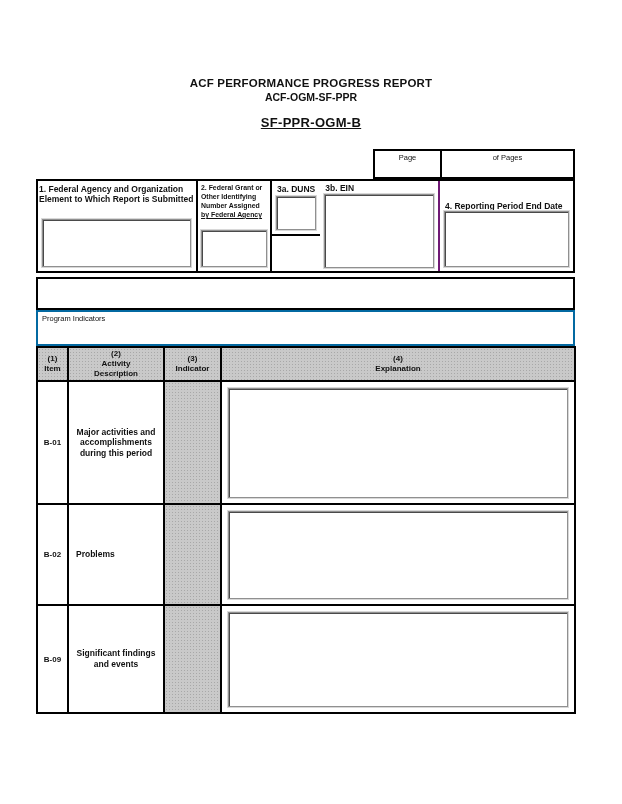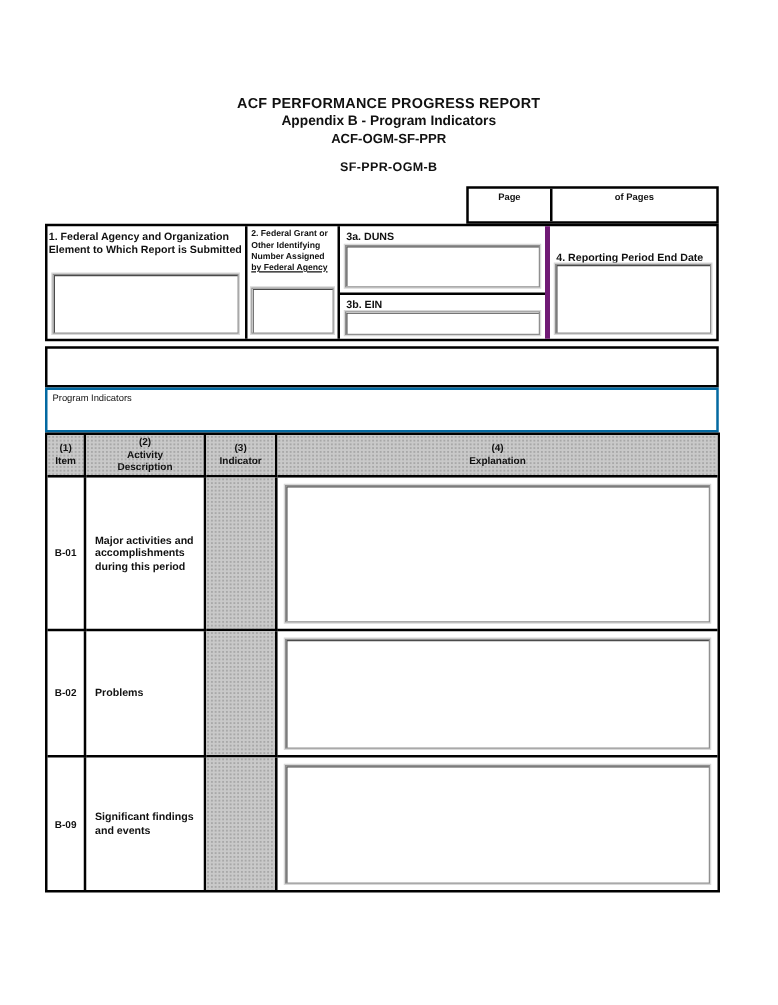--- a/index.html
+++ b/index.html
@@ -10,32 +10,32 @@
     font-family:"Liberation Sans", sans-serif;
     color:#111111;
     overflow:hidden;
     margin-top:46px;
   }
   
   .titles{position:absolute;left:0;top:31px;width:622px;text-align:center;}
   .t1{font-size:11.5px;font-weight:700;letter-spacing:.2px;}
   .t2{font-size:11px;font-weight:700;margin-top:2px;}
   .t3{font-size:10.5px;font-weight:700;margin-top:2px;}
-  .t4{font-size:10px;font-weight:700;margin-top:12px;letter-spacing:.3px;}
+  .t4{font-size:13px;font-weight:700;margin-top:12px;letter-spacing:.3px;text-decoration:underline;}
   
   .pagebox{position:absolute;left:373px;top:103px;width:202px;height:30px;border:2px solid #000;display:flex;box-sizing:border-box;}
-  .pcell{box-sizing:border-box;padding-top:2px;text-align:center;font-size:7.5px;font-weight:700;}
+  .pcell{box-sizing:border-box;padding-top:2px;text-align:center;font-size:7.5px;font-weight:400;}
   .pcell-page{width:67px;border-right:2px solid #000;}
   .pcell-of{flex:1;}
   
   .row1{position:absolute;left:36px;top:133px;width:539px;height:94px;border:2px solid #000;display:flex;box-sizing:border-box;}
   .c{box-sizing:border-box;position:relative;}
   .c1{width:160px;border-right:2px solid #000;padding:3px 1px;}
   .c2{width:74px;border-right:2px solid #000;padding:3px 3px;}
-  .c3{width:168px;border-right:4px solid #701a75;display:flex;flex-direction:column;}
+  .c3{width:168px;border-right:2px solid #701a75;display:flex;}
   .c3a{height:55px;border-bottom:2px solid #000;position:relative;padding:3px 5px;box-sizing:border-box;}
   .c3b{flex:1;position:relative;padding:2px 5px;box-sizing:border-box;}
   .c4{flex:1;padding:20px 5px;}
   .lbl{font-size:8.5px;font-weight:700;line-height:1.2;}
   .lbl-sm{font-size:6.9px;font-weight:700;line-height:1.3;}
   .u{text-decoration:underline;}
   
   .field{
     position:absolute;
     background:#ffffff;
@@ -66,30 +66,29 @@
   .cell.last-col{border-right:none;}
   .cell.last-row{border-bottom:none;}
   .shade{
     background-color:#c9c9c9;
     background-image:radial-gradient(circle,#a8a8a8 0.6px,rgba(0,0,0,0) 0.7px);
     background-size:3px 3px;
   }
   .hcell{display:flex;flex-direction:column;align-items:center;justify-content:center;
     font-size:8px;font-weight:700;line-height:1.25;text-align:center;white-space:pre-line;}
   .itemcell{display:flex;align-items:center;justify-content:center;font-size:8px;font-weight:700;}
-  .actcell{display:flex;align-items:center;font-size:8.5px;font-weight:700;line-height:1.25;padding:4px 7px;}
+  .actcell{display:flex;align-items:center;font-size:8.5px;font-weight:700;line-height:1.25;padding:4px 7px;text-align:center;}
 </style>
 </head>
 <body>
 
 <div class="page">
 
   <div class="titles">
     <div class="t1">ACF PERFORMANCE PROGRESS REPORT</div>
-    <div class="t2">Appendix B - Program Indicators</div>
     <div class="t3">ACF-OGM-SF-PPR</div>
     <div class="t4">SF-PPR-OGM-B</div>
   </div>
 
   <div class="pagebox">
     <div class="pcell pcell-page">
       <span>Page</span>
     </div>
     <div class="pcell pcell-of">
       <span>of Pages</span>

